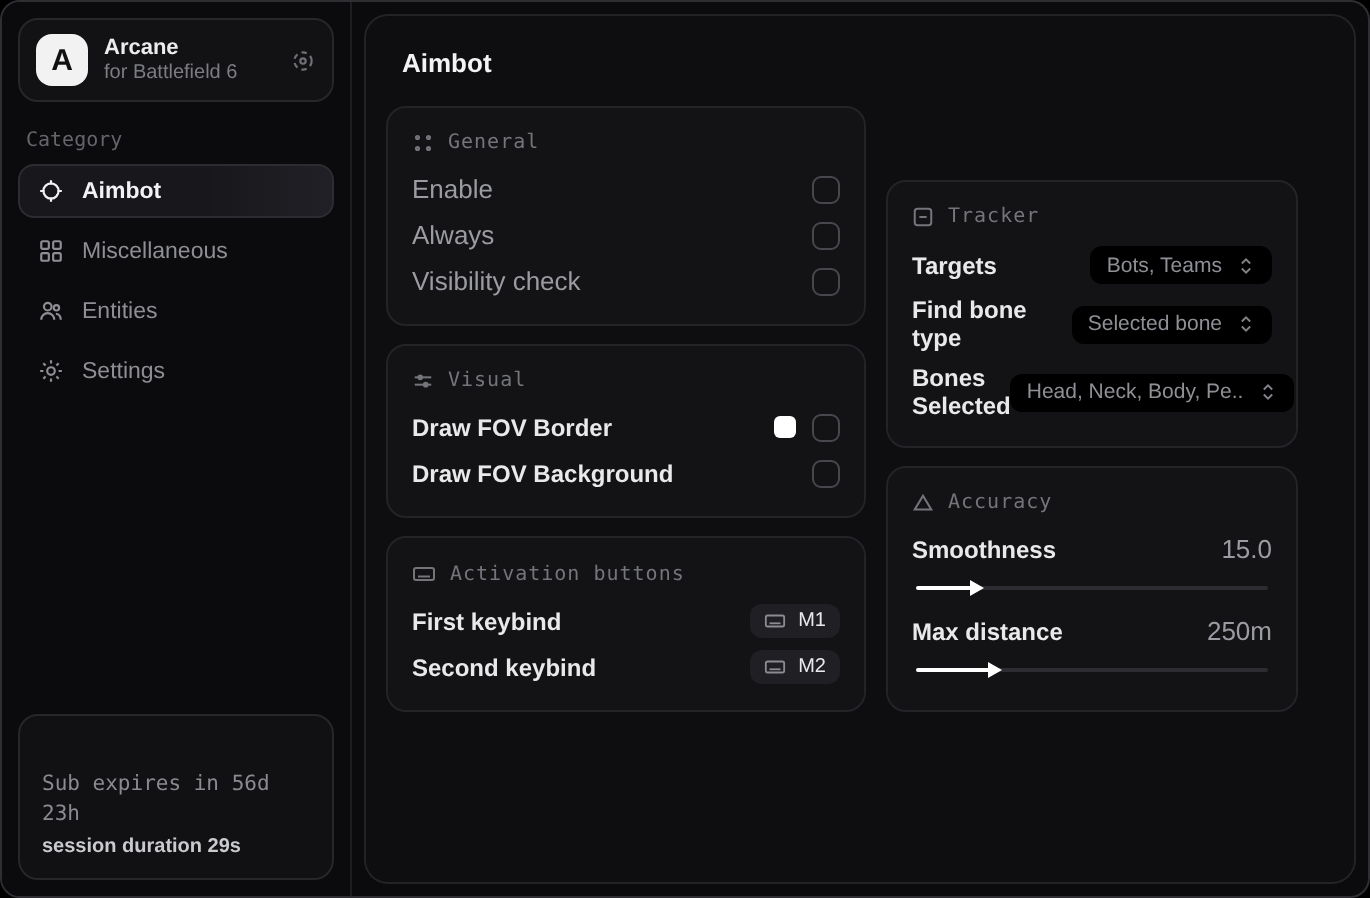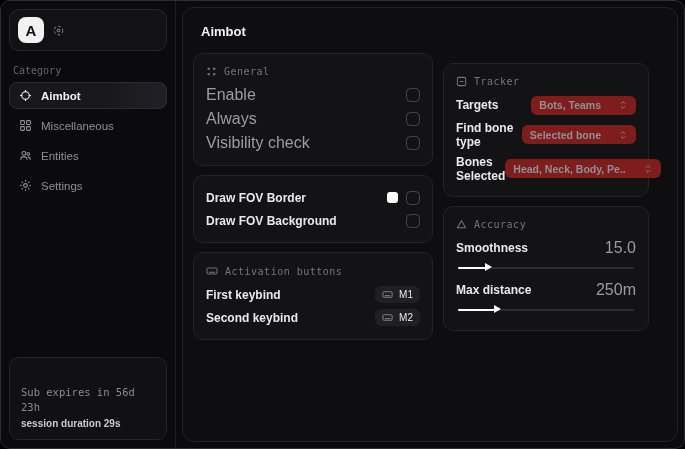--- a/index.html
+++ b/index.html
@@ -51,56 +51,56 @@
   }
   .status-line1 { color:#8a8b91; font-size:10.5px; font-family:"DejaVu Sans Mono", monospace;margin-top:19px; }
   .status-line2 { color:#c9cacd; font-size:10px; font-weight:bold; }
   
   .main-wrap { flex:1; padding:6px; }
   .main-panel {
     width:100%; height:100%; border:1px solid #222227; border-radius:12px;
     background:#0e0e11; padding:10px; display:flex; flex-direction:column;
   }
   .page-title { color:#f3f3f5; font-size:13px; font-weight:bold; margin:6px 0 14px 8px; }
-  .columns { display:flex; gap:10px; align-items:center; }
+  .columns { display:flex; gap:10px; align-items:flex-end; }
   .col { display:flex; flex-direction:column; gap:9px; }
   .col-left { width:240px; }
   .col-right { width:206px; }
   .card {
     border:1px solid #232328; background:#131316; border-radius:10px;
     padding:10px 12px; width:100%;
   }
   .card-header {
     display:flex; align-items:center; gap:7px; color:#74757b;
     font-size:10px; font-family:"DejaVu Sans Mono", monospace;
     letter-spacing:0.5px; margin:2px 0 6px 0;
   }
   .card-header .hicon { display:flex; color:#74757b; }
   .row {
     display:flex; align-items:center; justify-content:space-between;
     min-height:23px; padding:3px 0;
   }
-  .row-label-dim { color:#9b9ca2; font-size:16px; }
+  .row-label-dim { color:#9b9ca2; font-size:13px; }
   .row-label { color:#e9e9eb; font-size:12px; font-weight:bold; }
   .checkbox {
     width:14px; height:14px; border:1.5px solid #47484e; border-radius:4.5px;
     background:transparent; cursor:pointer;
   }
   .right-group { display:flex; align-items:center; gap:8px; }
   .swatch { width:11px; height:11px; border-radius:3px; cursor:pointer; }
   .chip {
     background:#1f1f24; border-radius:6px; padding:3px 7px;
     display:flex; align-items:center; gap:6px; cursor:pointer;
   }
   .chip .key-label { color:#e9e9eb; font-size:10px; font-weight:normal; }
   .chip .kicon { color:#8b8c92; display:flex; }
   .select-chip {
-    background:#7f1d1d; border-radius:6px; padding:3.5px 8px;
-    display:flex; align-items:center; gap:17px; cursor:pointer;
-    color:#8f9096; font-size:10.5px;font-weight:bold;
+    background:#000000; border-radius:6px; padding:3.5px 8px;
+    display:flex; align-items:center; gap:7px; cursor:pointer;
+    color:#8f9096; font-size:10.5px;
   }
   .select-chip .sel-value { white-space:nowrap; overflow:hidden; text-overflow:ellipsis; max-width:118px; }
   .select-chip .sicon { display:flex; color:#808187; }
   
   .slider-group { margin-bottom:6px; }
   .slider-track {
     position:relative; height:2px; background:#2c2c32; border-radius:2px;
     margin:7px 2px 9px 2px; cursor:pointer;
   }
   .slider-fill { position:absolute; left:0; top:0; height:2px; background:#ffffff; border-radius:2px; }
@@ -111,20 +111,24 @@
   }
 </style>
 </head>
 <body>
 
 <div class="window">
 
   <aside class="sidebar">
     <div class="logo-card">
       <div class="logo-box">A</div>
+      <div class="logo-text">
+        <div class="logo-title">Arcane</div>
+        <div class="logo-sub">for Battlefield 6</div>
+      </div>
       <span class="logo-action">
         <svg width="13" height="13" viewBox="0 0 24 24" fill="none" stroke="currentColor" stroke-width="2">
           <circle cx="12" cy="12" r="8" stroke-dasharray="5 4"></circle>
             <circle cx="12" cy="12" r="2.5"></circle>
         </svg>
       </span>
     </div>
 
     <div class="category-label">Category</div>
 
@@ -210,20 +214,31 @@
               <span class="row-label-dim">Always</span>
               <span class="checkbox"></span>
             </div>
             <div class="row">
               <span class="row-label-dim">Visibility check</span>
               <span class="checkbox"></span>
             </div>
           </section>
 
           <section class="card">
+            <div class="card-header">
+              <span class="hicon">
+                <svg width="11" height="11" viewBox="0 0 24 24" fill="none" stroke="currentColor" stroke-width="2.2">
+                  <line x1="3" y1="8" x2="21" y2="8"></line>
+                    <line x1="3" y1="16" x2="21" y2="16"></line>
+                    <circle cx="9" cy="8" r="2" fill="currentColor"></circle>
+                    <circle cx="15" cy="16" r="2" fill="currentColor"></circle>
+                </svg>
+              </span>
+              <span>Visual</span>
+            </div>
             <div class="row">
               <span class="row-label">Draw FOV Border</span>
               <span class="right-group">
                 <span class="swatch" style="background: rgb(255, 255, 255);"></span>
                 <span class="checkbox"></span>
               </span>
             </div>
             <div class="row">
               <span class="row-label">Draw FOV Background</span>
               <span class="checkbox"></span>

